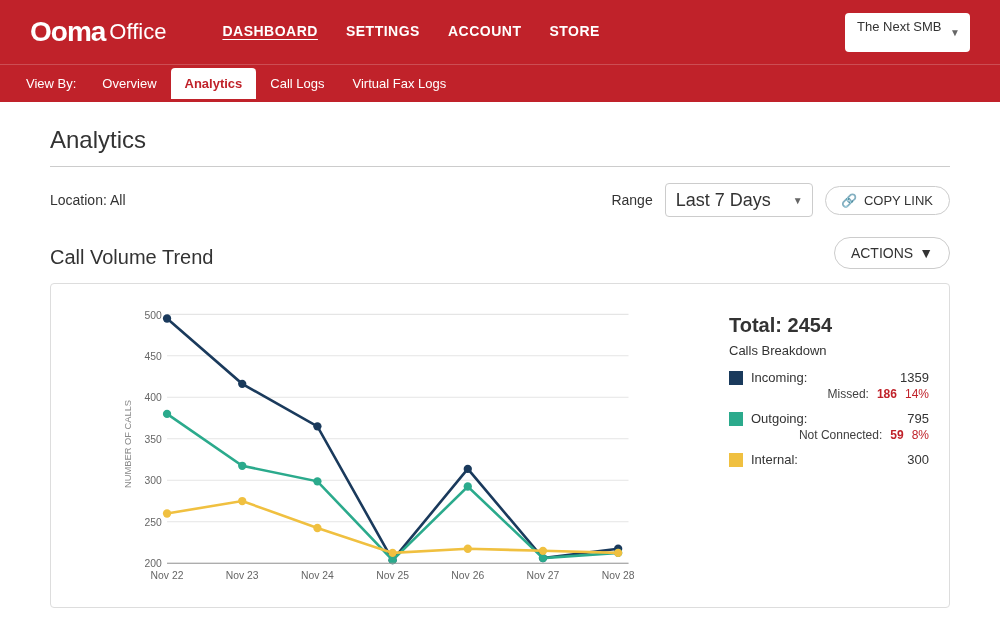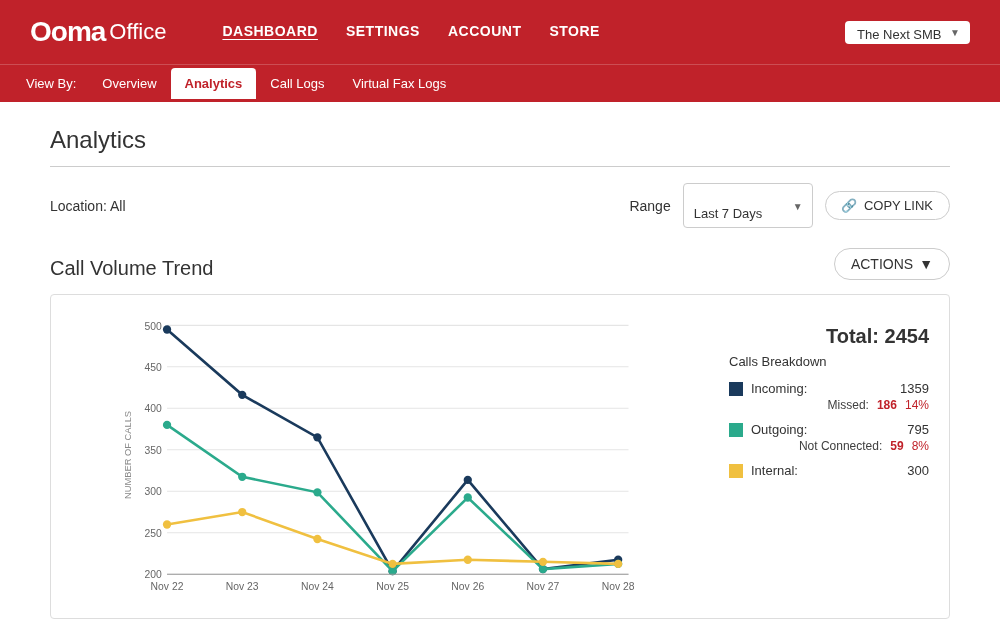--- a/index.html
+++ b/index.html
@@ -45,21 +45,21 @@
     }
     .main-nav a.active {
       text-decoration: underline;
       text-underline-offset: 3px;
     }
     .account-selector {
       background: #fff;
       color: #333;
       border: none;
       border-radius: 4px;
-      padding: 6px 28px 2px 12px;
+      padding: 6px 28px 18px 12px;
       font-size: 13px;
       cursor: pointer;
       appearance: none;
       -webkit-appearance: none;
       position: relative;
     }
     .account-selector-wrap {
       position: relative;
       display: inline-block;
     }
@@ -139,22 +139,22 @@
       font-size: 14px;
       color: #333;
     }
     .range-select-wrap {
       position: relative;
       display: inline-block;
     }
     .range-select {
       border: 1px solid #ccc;
       border-radius: 4px;
-      padding: 22px 30px 6px 10px;
-      font-size: 13px;
+      padding: 6px 30px 6px 10px;
+      font-size: 18px;
       appearance: none;
       -webkit-appearance: none;
       background: #fff;
       cursor: pointer;
       color: #333;
       min-width: 130px;
     }
     .range-select-wrap::after {
       content: '▼';
       font-size: 10px;
@@ -222,21 +222,20 @@
     .chart-legend {
       width: 200px;
       padding-top: 10px;
       flex-shrink: 0;
     }
     .chart-total {
       font-size: 20px;
       font-weight: bold;
       color: #333;
       margin-bottom: 6px;
-      text-align: right;
     }
     .chart-breakdown-title {
       font-size: 13px;
       color: #333;
       margin-bottom: 12px;
     }
     .legend-item {
       margin-bottom: 10px;
     }
     .legend-row {

